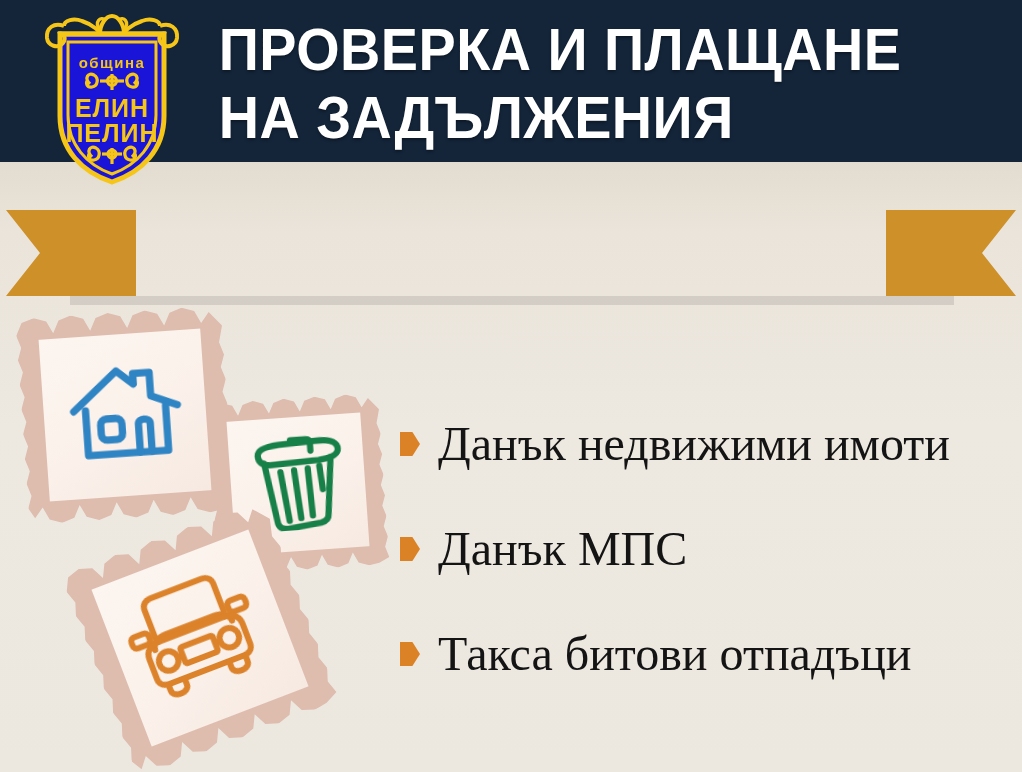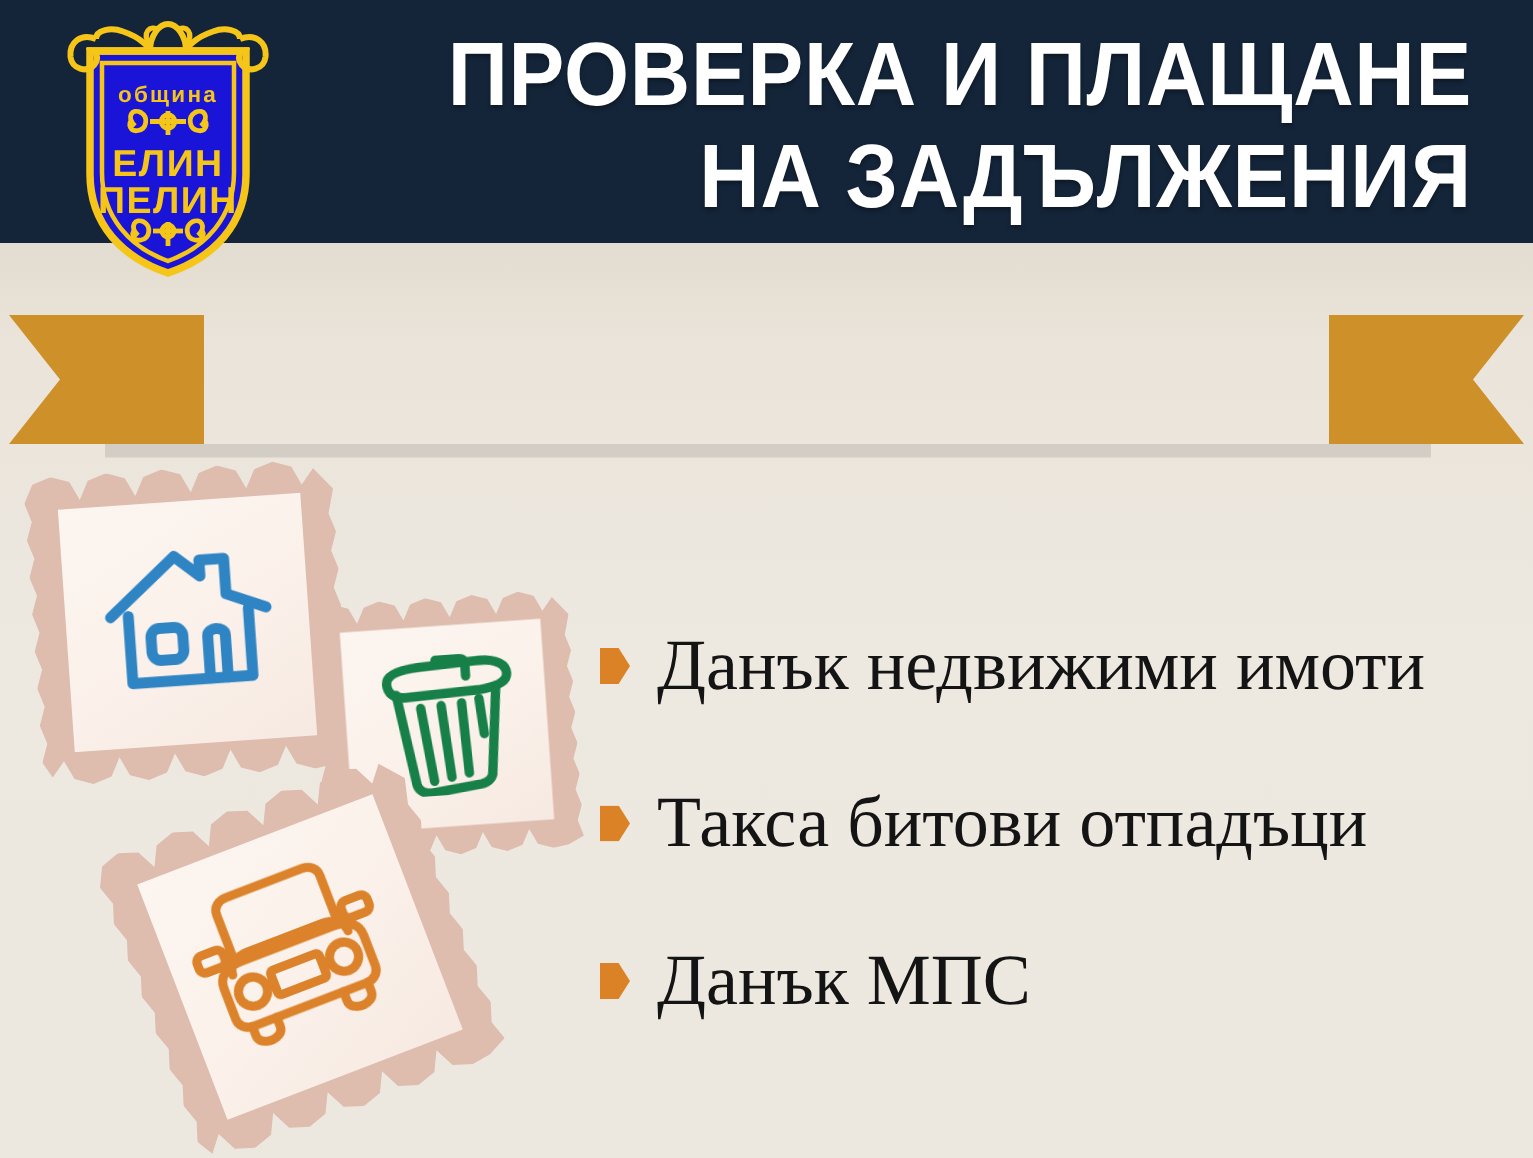--- a/index.html
+++ b/index.html
@@ -23,21 +23,21 @@
     background:#14253A;
     z-index:5;
   }
   .logo{
     position:absolute;left:38px;top:8px;width:148px;height:182px;
   }
   .logo svg{display:block;width:148px;height:182px;}
 
   .title-block{
     position:absolute;left:190px;top:16px;width:820px;
-    text-align:right;
+    text-align:left;
     color:#FFFFFF;
   }
   .title-line{
     font-family:"Liberation Sans", sans-serif;
     font-weight:bold;
     font-size:60px;
     line-height:68px;
     letter-spacing:0.5px;
     transform:scaleX(0.93);
     transform-origin:center;
@@ -321,21 +321,21 @@
     </div>
   </div>
 
   <div class="bullets">
     <div class="bullet-row">
       <span class="bullet-marker"></span>
       <span class="bullet-text">Данък недвижими имоти</span>
     </div>
     <div class="bullet-row">
       <span class="bullet-marker"></span>
-      <span class="bullet-text">Такса битови отпадъци</span>
+      <span class="bullet-text">Данък МПС</span>
     </div>
     <div class="bullet-row">
       <span class="bullet-marker"></span>
-      <span class="bullet-text">Данък МПС</span>
+      <span class="bullet-text">Такса битови отпадъци</span>
     </div>
   </div>
 
 </div>
 
 </body></html>

